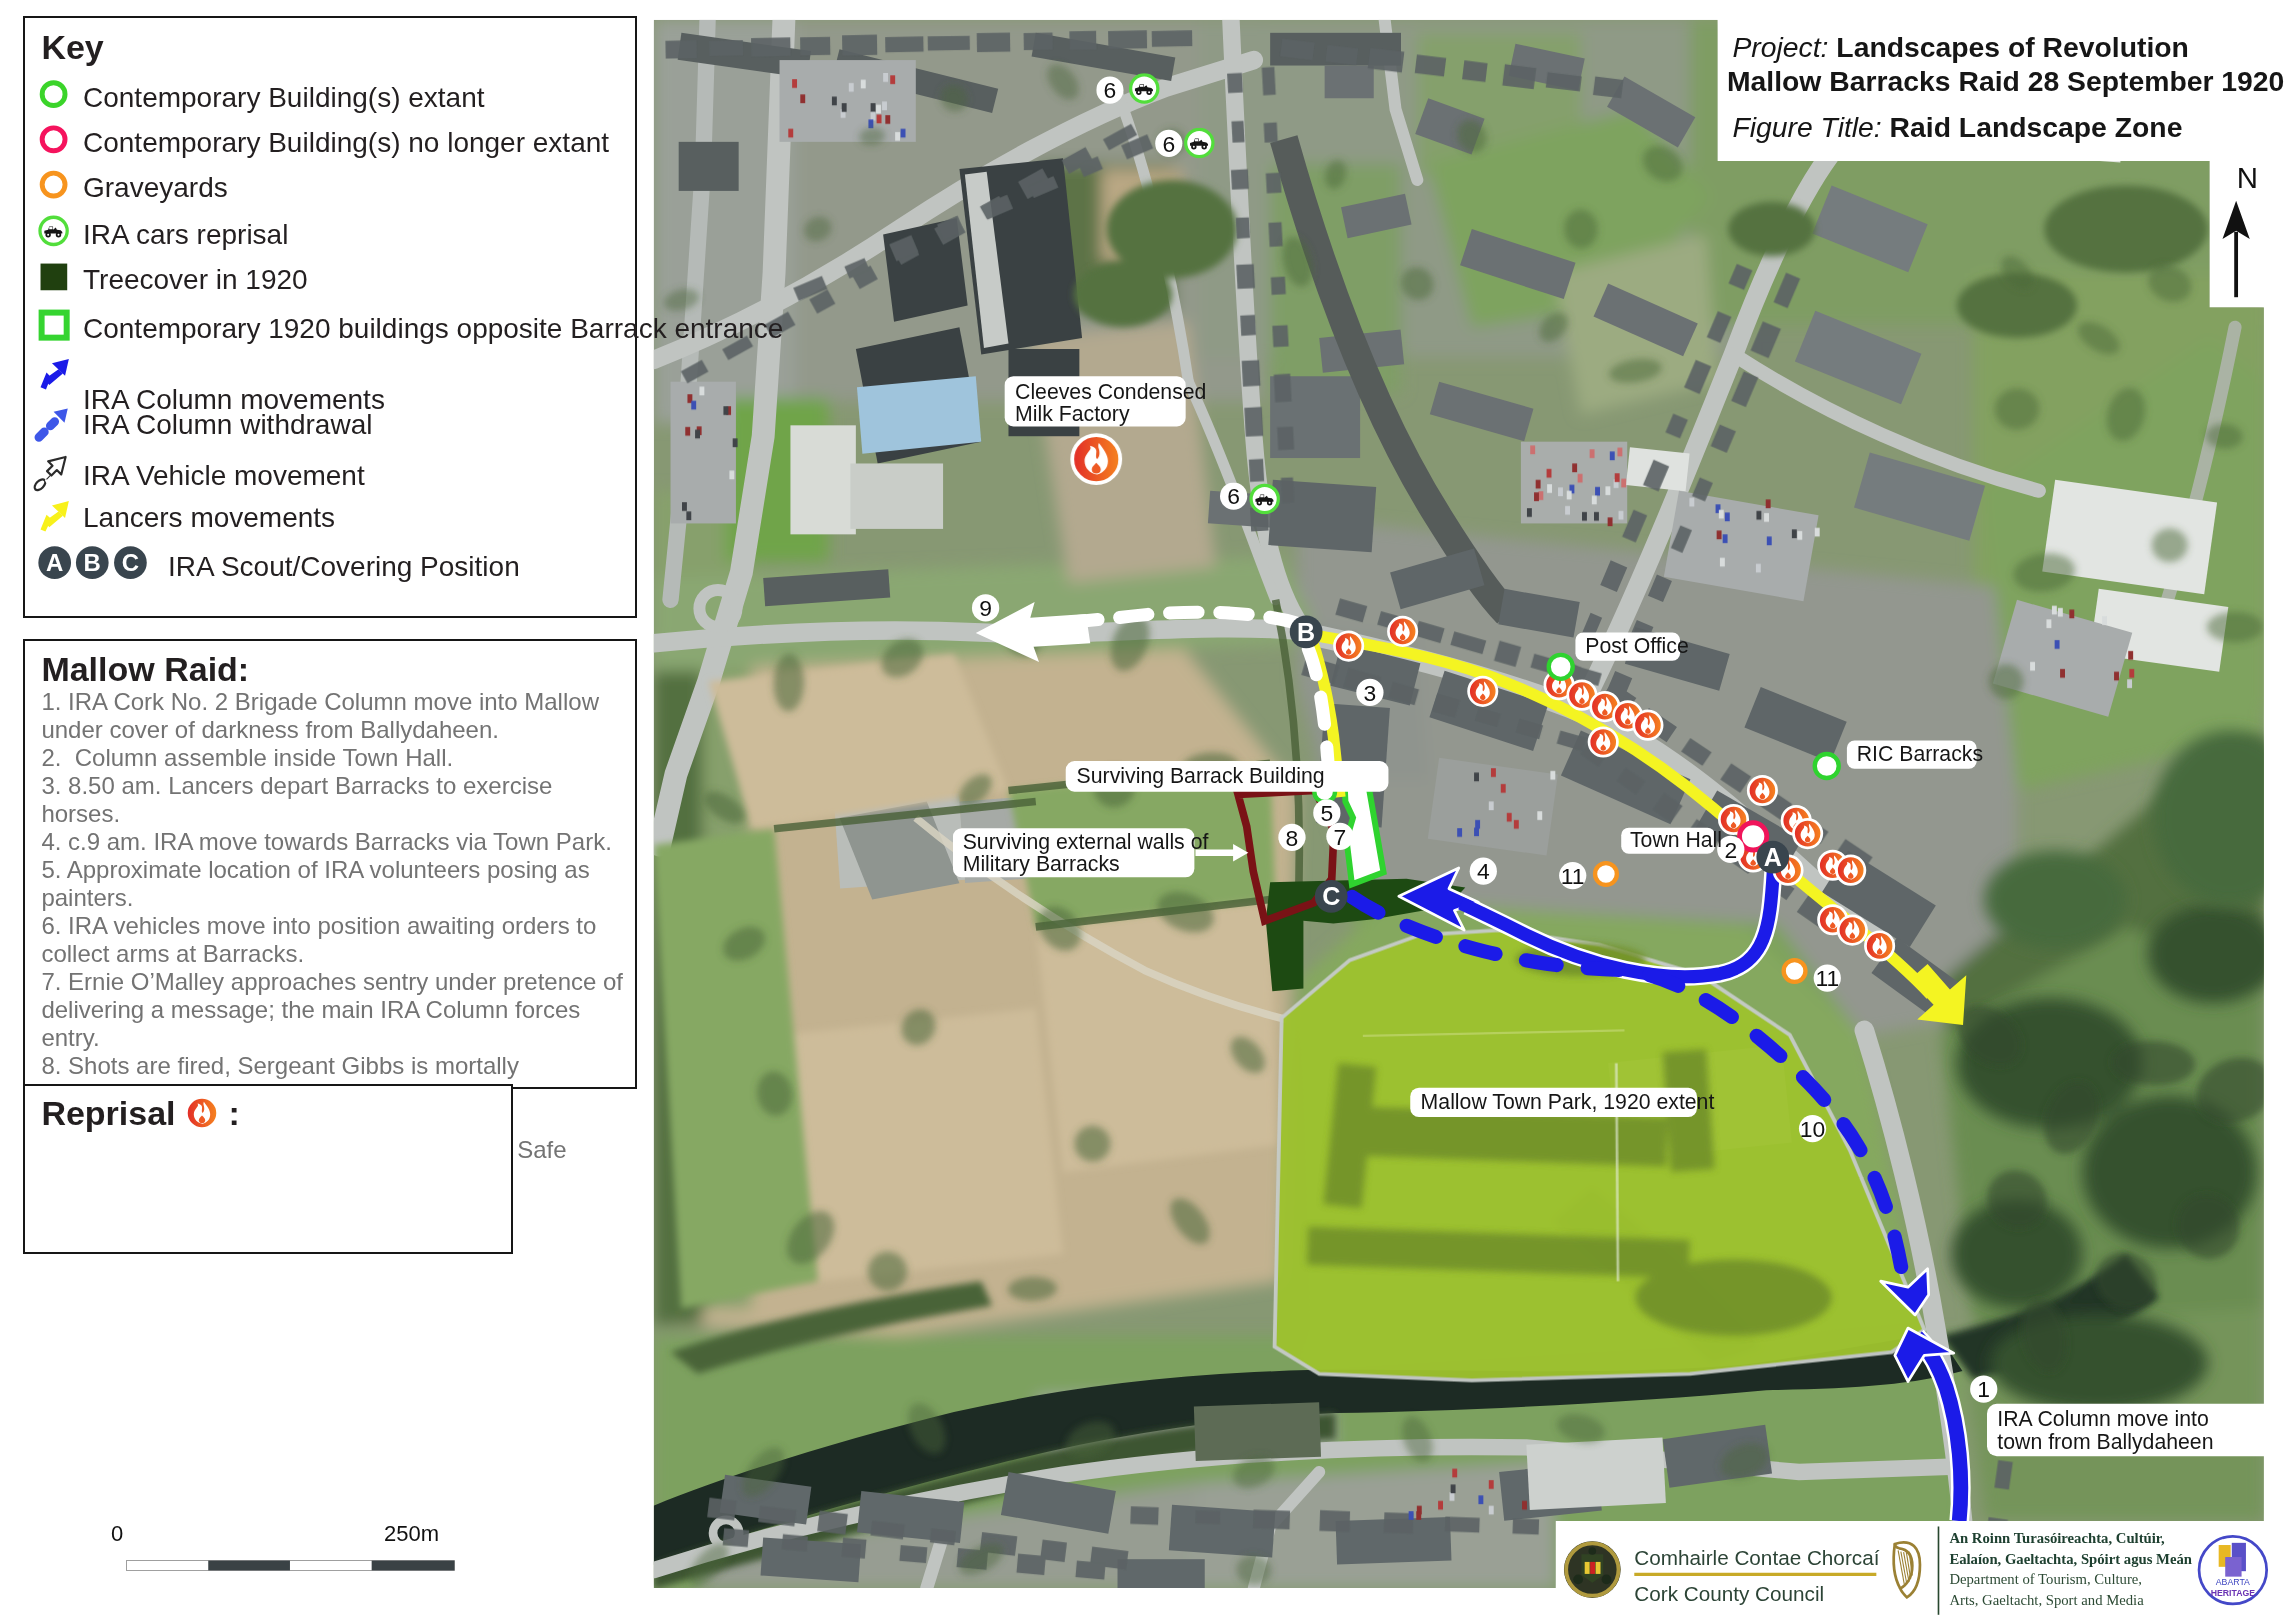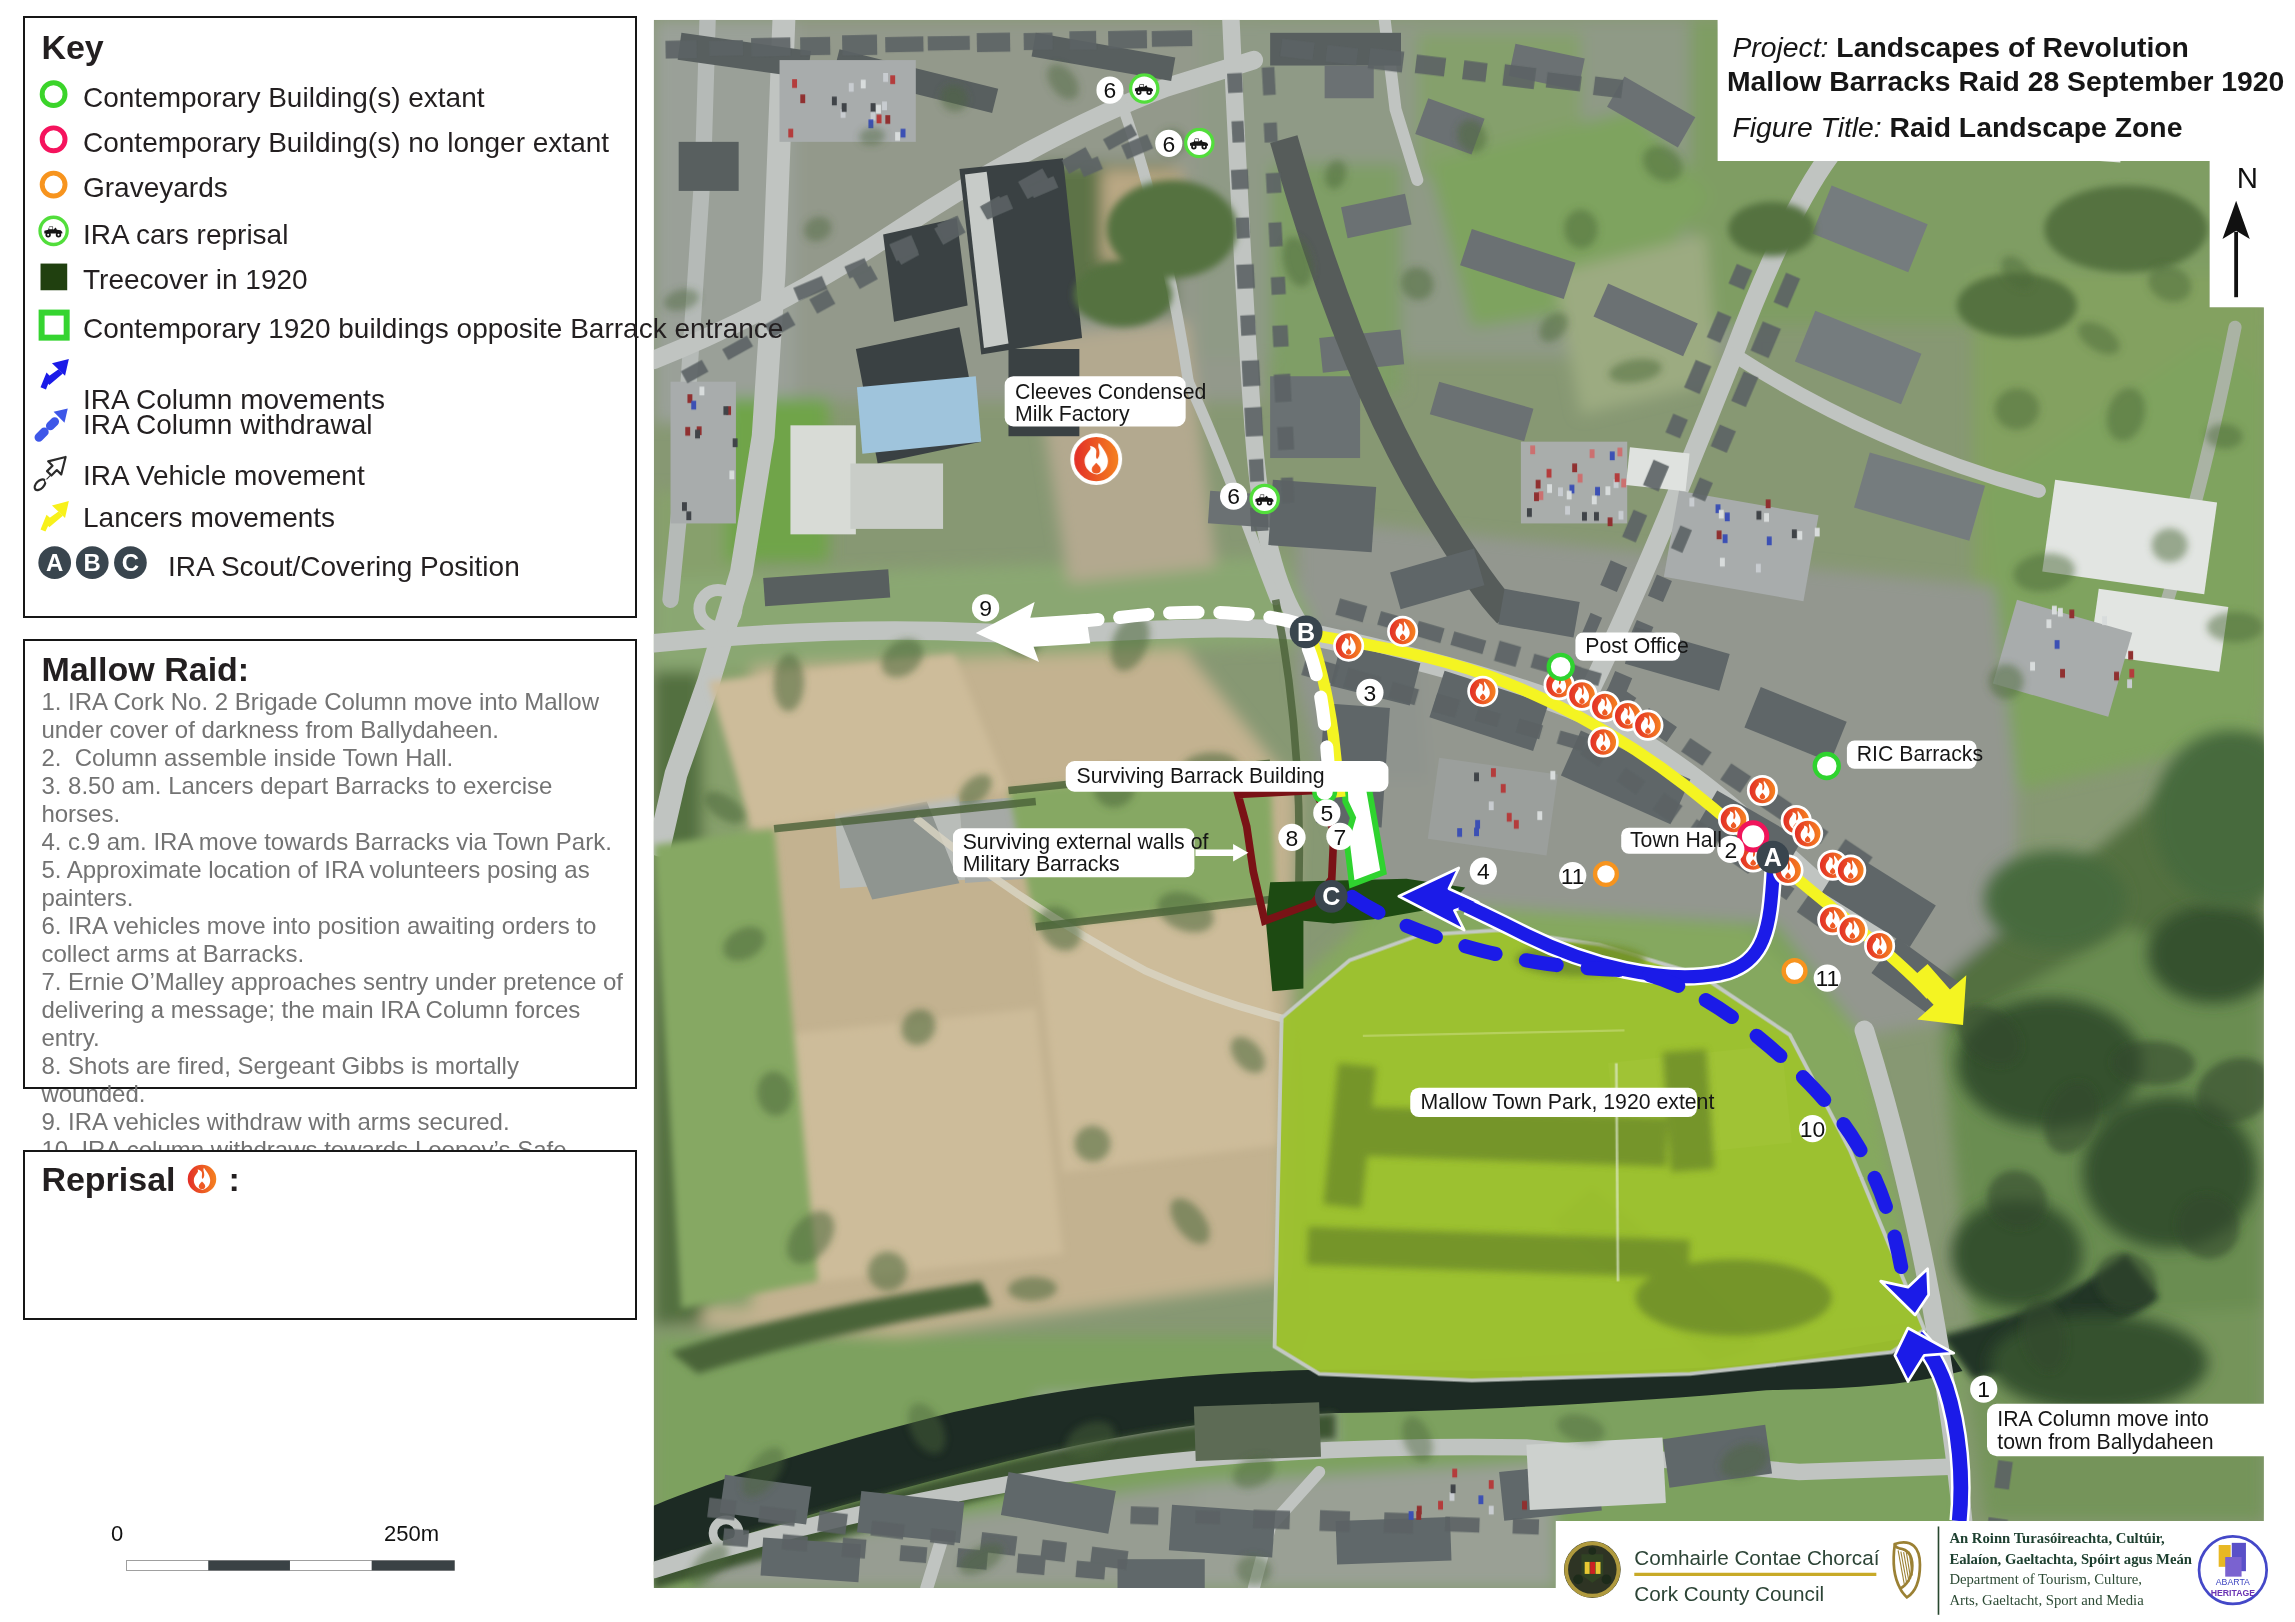--- a/index.html
+++ b/index.html
@@ -874,21 +874,21 @@
 4. c.9 am. IRA move towards Barracks via Town Park.<br>
 5. Approximate location of IRA volunteers posing as painters.<br>
 6. IRA vehicles move into position awaiting orders to collect arms at Barracks.<br>
 7. Ernie O’Malley approaches sentry under pretence of delivering a message; the main IRA Column forces entry.<br>
 8. Shots are fired, Sergeant Gibbs is mortally wounded.<br>
 9. IRA vehicles withdraw with arms secured.<br>
 10. IRA column withdraws towards Looney’s Safe House.
  </div>
 </div>
 
-<div class="box" id="reprisal" style="left:23px;top:1150px;width:614px;height:170px;">
+<div class="box" id="reprisal" style="left:23px;top:1084px;width:490px;height:170px;">
  <div class="heading" style="position:absolute;left:16.4px;top:7.6px;">Reprisal <svg width="34" height="34" viewBox="-31 -31 62 62" style="vertical-align:-5.5px;">
           <circle cx="0" cy="0" r="28" fill="url(#fireg)" stroke="#fff" stroke-width="4"></circle>
           <g transform="scale(1.15)">
             <path d="M3,-18 C8,-11 13,-5 13,2 C13,10 8,15 1,17 C-7,16 -13,10 -13,2 C-13,-3 -10,-6 -8,-9 C-6,-11 -6,-13 -7,-15 C-2,-14 1,-11 0,-7 C0,-4 -1,-2 1,0 C4,-3 4,-7 3,-11 C2,-14 2,-16 3,-18 Z" fill="#fff"></path>
             <path d="M0,4 C3,7 5,9 5,11.5 C5,14.5 3,16 0,16 C-3,16 -5,14.5 -5,11.5 C-5,9 -3,7 0,4 Z" fill="#ee5a24"></path>
           </g>
         </svg> :</div>
 </div>
 
 <div style="position:absolute;left:111px;top:1521px;font-size:22px;color:#111;">0</div>

